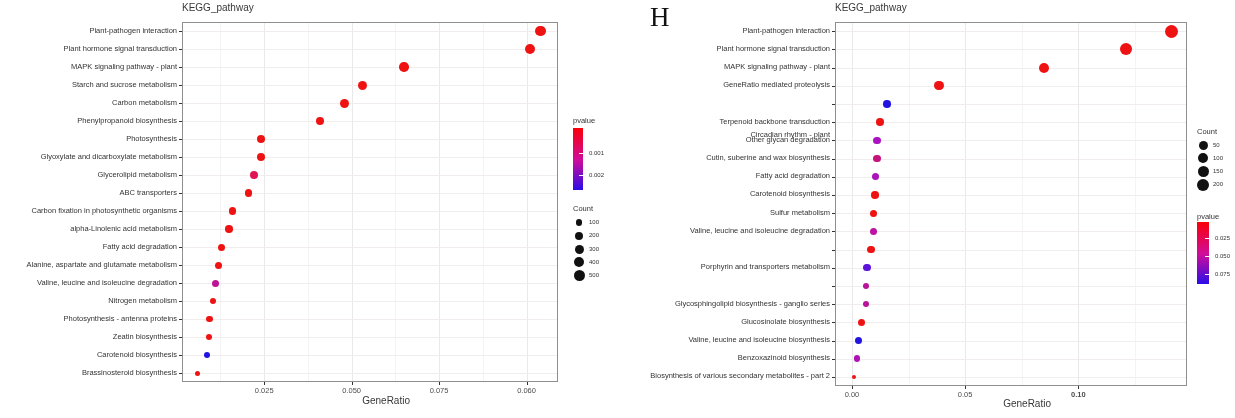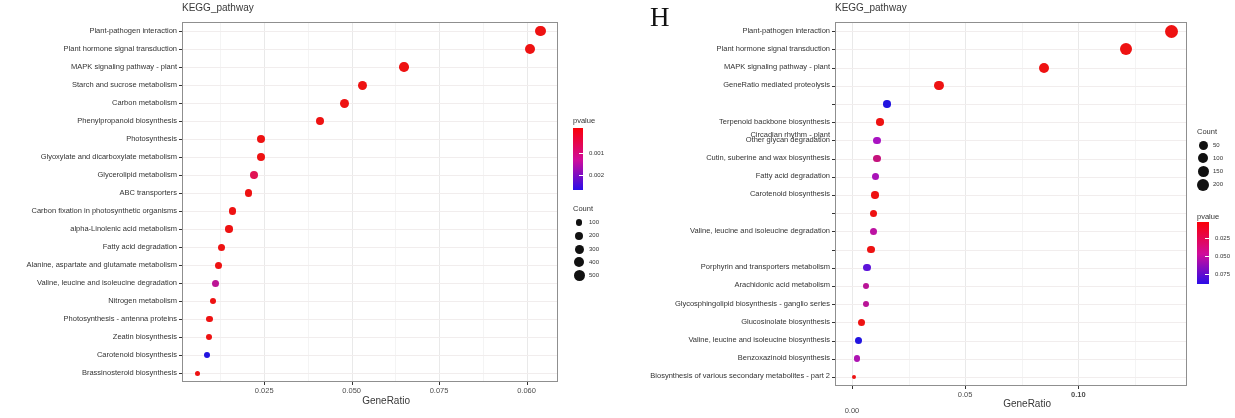--- a/index.html
+++ b/index.html
@@ -184,65 +184,65 @@
     <div class="dot" style="left: 1119.88px; top: 43.3px; width: 12px; height: 12px; background: rgb(238, 18, 18);"></div>
     <div class="cat-label" style="left: 530px; top: 62px; width: 300px;">MAPK signaling pathway - plant</div>
     <div class="tick" style="left: 832px; top: 67.5px; width: 3px; height: 1px;"></div>
     <div class="dot" style="left: 1039.39px; top: 62.5px; width: 10px; height: 10px; background: rgb(238, 18, 18);"></div>
     <div class="cat-label" style="left: 530px; top: 80.2px; width: 300px;">GeneRatio mediated proteolysis</div>
     <div class="tick" style="left: 832px; top: 85.7px; width: 3px; height: 1px;"></div>
     <div class="dot" style="left: 934.379px; top: 80.95px; width: 9.5px; height: 9.5px; background: rgb(238, 18, 18);"></div>
     <div class="cat-label" style="left: 530px; top: 98.4px; width: 300px; margin-top: 32px;">Circadian rhythm - plant</div>
     <div class="tick" style="left: 832px; top: 103.9px; width: 3px; height: 1px;"></div>
     <div class="dot" style="left: 883.314px; top: 100.15px; width: 7.5px; height: 7.5px; background: rgb(34, 20, 224);"></div>
-    <div class="cat-label" style="left: 530px; top: 116.6px; width: 300px;">Terpenoid backbone biosynthesis</div>
+    <div class="cat-label" style="left: 530px; top: 116.6px; width: 300px;">Terpenoid backbone transduction</div>
     <div class="tick" style="left: 832px; top: 122.1px; width: 3px; height: 1px;"></div>
     <div class="dot" style="left: 876.297px; top: 118.35px; width: 7.5px; height: 7.5px; background: rgb(238, 18, 18);"></div>
     <div class="cat-label" style="left: 530px; top: 134.8px; width: 300px;">Other glycan degradation</div>
     <div class="tick" style="left: 832px; top: 140.3px; width: 3px; height: 1px;"></div>
     <div class="dot" style="left: 873.354px; top: 136.55px; width: 7.5px; height: 7.5px; background: rgb(169, 19, 194);"></div>
     <div class="cat-label" style="left: 530px; top: 153px; width: 300px;">Cutin, suberine and wax biosynthesis</div>
     <div class="tick" style="left: 832px; top: 158.5px; width: 3px; height: 1px;"></div>
     <div class="dot" style="left: 873.354px; top: 154.75px; width: 7.5px; height: 7.5px; background: rgb(197, 19, 125);"></div>
     <div class="cat-label" style="left: 530px; top: 171.2px; width: 300px;">Fatty acid degradation</div>
     <div class="tick" style="left: 832px; top: 176.7px; width: 3px; height: 1px;"></div>
     <div class="dot" style="left: 871.567px; top: 173.2px; width: 7px; height: 7px; background: rgb(169, 19, 184);"></div>
     <div class="cat-label" style="left: 530px; top: 189.4px; width: 300px;">Carotenoid biosynthesis</div>
     <div class="tick" style="left: 832px; top: 194.9px; width: 3px; height: 1px;"></div>
     <div class="dot" style="left: 871.317px; top: 191.15px; width: 7.5px; height: 7.5px; background: rgb(238, 18, 18);"></div>
+    <div class="cat-label" style="left: 530px; top: 207.6px; width: 300px;">Sulfur metabolism</div>
     <div class="tick" style="left: 832px; top: 213.1px; width: 3px; height: 1px;"></div>
     <div class="dot" style="left: 869.53px; top: 209.6px; width: 7px; height: 7px; background: rgb(238, 18, 18);"></div>
     <div class="cat-label" style="left: 530px; top: 225.8px; width: 300px;">Valine, leucine and isoleucine degradation</div>
     <div class="tick" style="left: 832px; top: 231.3px; width: 3px; height: 1px;"></div>
     <div class="dot" style="left: 869.53px; top: 227.8px; width: 7px; height: 7px; background: rgb(188, 19, 162);"></div>
     <div class="tick" style="left: 832px; top: 249.5px; width: 3px; height: 1px;"></div>
     <div class="dot" style="left: 867.242px; top: 245.75px; width: 7.5px; height: 7.5px; background: rgb(238, 18, 18);"></div>
     <div class="cat-label" style="left: 530px; top: 262.2px; width: 300px;">Porphyrin and transporters metabolism</div>
     <div class="tick" style="left: 832px; top: 267.7px; width: 3px; height: 1px;"></div>
     <div class="dot" style="left: 863.168px; top: 263.95px; width: 7.5px; height: 7.5px; background: rgb(93, 19, 218);"></div>
-    <div class="cat-label" style="left: 530px; top: 280.4px; width: 300px;">Arachidonic acid metabolism</div>
     <div class="tick" style="left: 832px; top: 285.9px; width: 3px; height: 1px;"></div>
     <div class="dot" style="left: 862.762px; top: 282.65px; width: 6.5px; height: 6.5px; background: rgb(185, 19, 151);"></div>
     <div class="cat-label" style="left: 530px; top: 298.6px; width: 300px;">Glycosphingolipid biosynthesis - ganglio series</div>
     <div class="tick" style="left: 832px; top: 304.1px; width: 3px; height: 1px;"></div>
     <div class="dot" style="left: 862.762px; top: 300.85px; width: 6.5px; height: 6.5px; background: rgb(185, 19, 151);"></div>
     <div class="cat-label" style="left: 530px; top: 316.8px; width: 300px;">Glucosinolate biosynthesis</div>
     <div class="tick" style="left: 832px; top: 322.3px; width: 3px; height: 1px;"></div>
     <div class="dot" style="left: 857.532px; top: 318.8px; width: 7px; height: 7px; background: rgb(238, 18, 18);"></div>
     <div class="cat-label" style="left: 530px; top: 335px; width: 300px;">Valine, leucine and isoleucine biosynthesis</div>
     <div class="tick" style="left: 832px; top: 340.5px; width: 3px; height: 1px;"></div>
     <div class="dot" style="left: 854.589px; top: 337px; width: 7px; height: 7px; background: rgb(34, 20, 224);"></div>
     <div class="cat-label" style="left: 530px; top: 353.2px; width: 300px;">Benzoxazinoid biosynthesis</div>
     <div class="tick" style="left: 832px; top: 358.7px; width: 3px; height: 1px;"></div>
     <div class="dot" style="left: 853.708px; top: 355.45px; width: 6.5px; height: 6.5px; background: rgb(173, 19, 178);"></div>
     <div class="cat-label" style="left: 530px; top: 371.4px; width: 300px;">Biosynthesis of various secondary metabolites - part 2</div>
     <div class="tick" style="left: 832px; top: 376.9px; width: 3px; height: 1px;"></div>
     <div class="dot" style="left: 851.991px; top: 374.65px; width: 4.5px; height: 4.5px; background: rgb(238, 18, 18);"></div>
     <div class="tick" style="left: 851.977px; top: 386px; width: 1px; height: 3px;"></div>
-    <div class="x-tick-label" style="left: 831.977px; top: 406px;">0.00</div>
+    <div class="x-tick-label" style="left: 831.977px; top: 390px;">0.00</div>
     <div class="tick" style="left: 965.161px; top: 386px; width: 1px; height: 3px;"></div>
     <div class="x-tick-label" style="left: 945.161px; top: 390px;">0.05</div>
     <div class="tick" style="left: 1078.34px; top: 386px; width: 1px; height: 3px;"></div>
     <div class="x-tick-label" style="left: 1058.34px; top: 390px; font-weight: bold;">0.10</div>
     <div class="axis-title" style="left: 971px; top: 398px;">GeneRatio</div>
     <div class="legend-title" style="left: 1197px; top: 127px;">Count</div>
     <div class="legend-circle" style="left: 1198.5px; top: 140.5px; width: 9px; height: 9px;"></div>
     <div class="legend-tick-label" style="left: 1213px; top: 141.5px;">50</div>
     <div class="legend-circle" style="left: 1198px; top: 153.2px; width: 10px; height: 10px;"></div>
     <div class="legend-tick-label" style="left: 1213px; top: 154.7px;">100</div>

